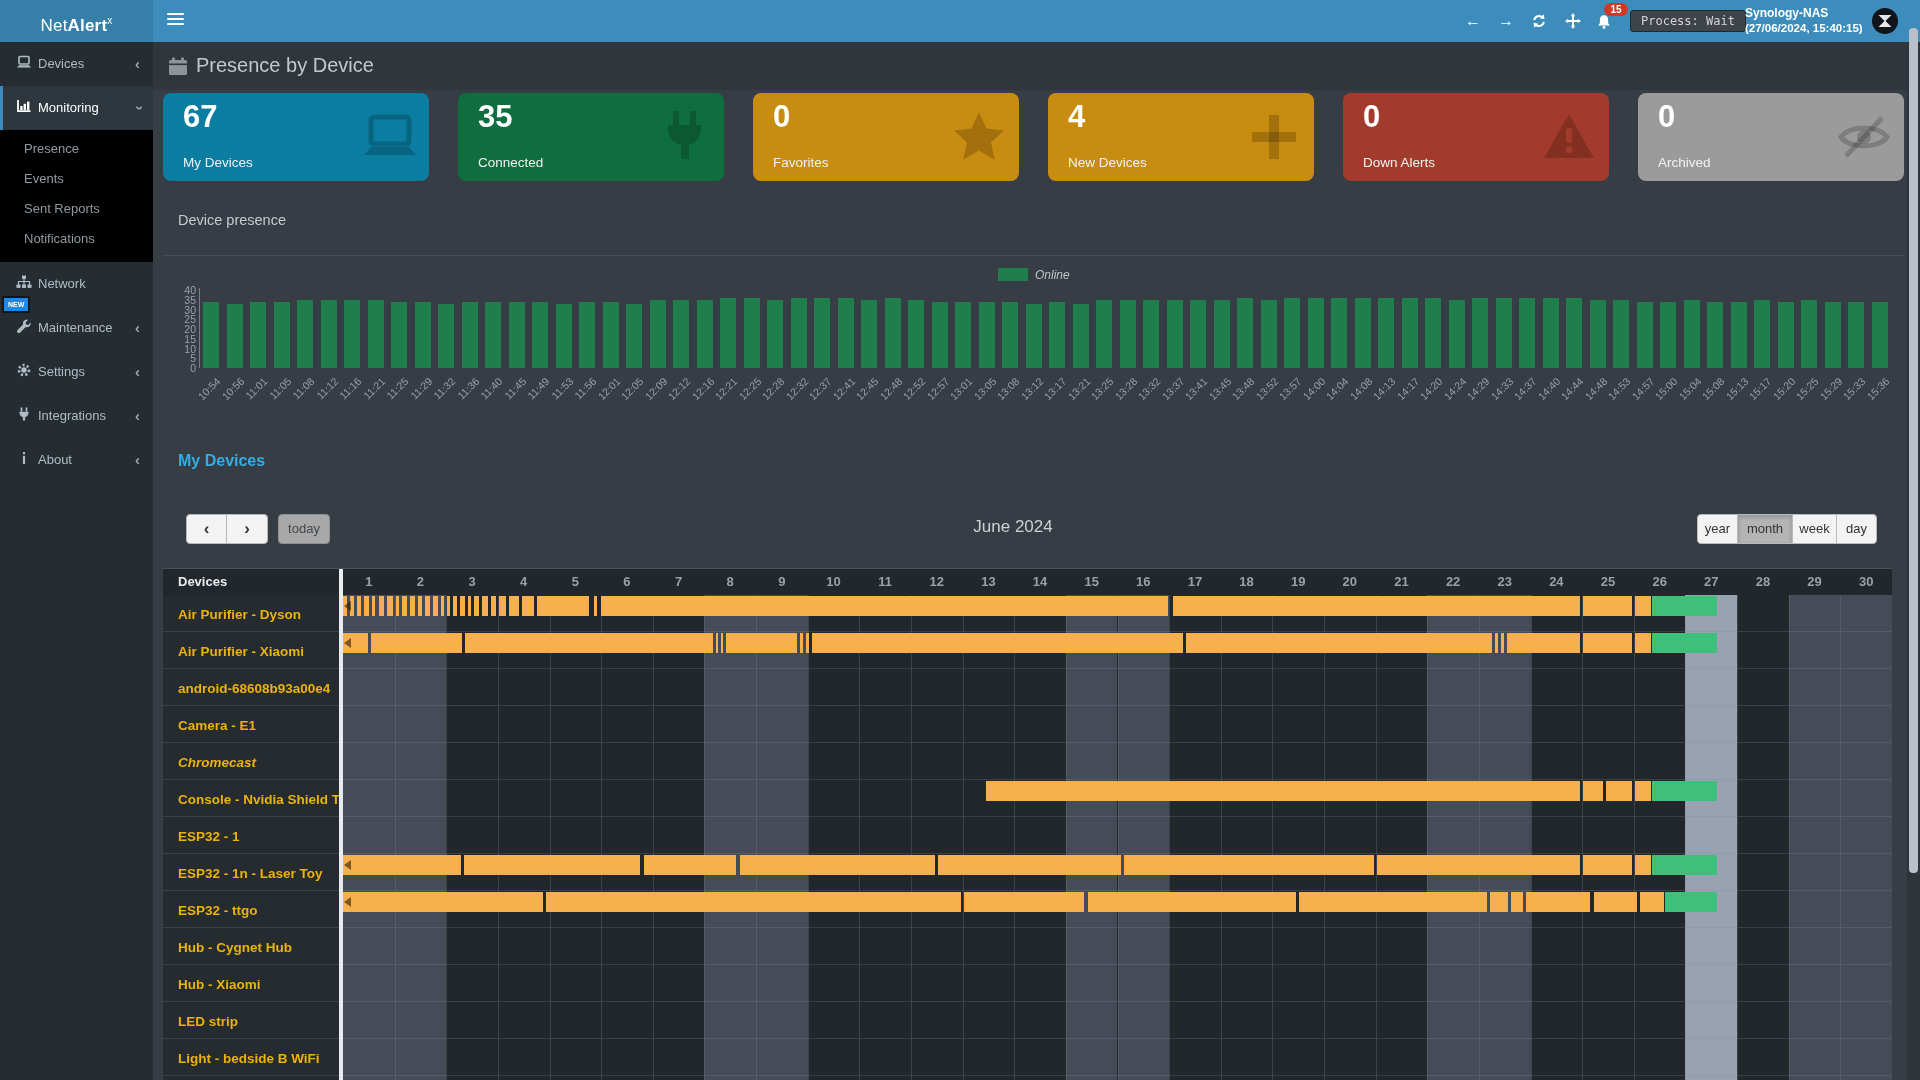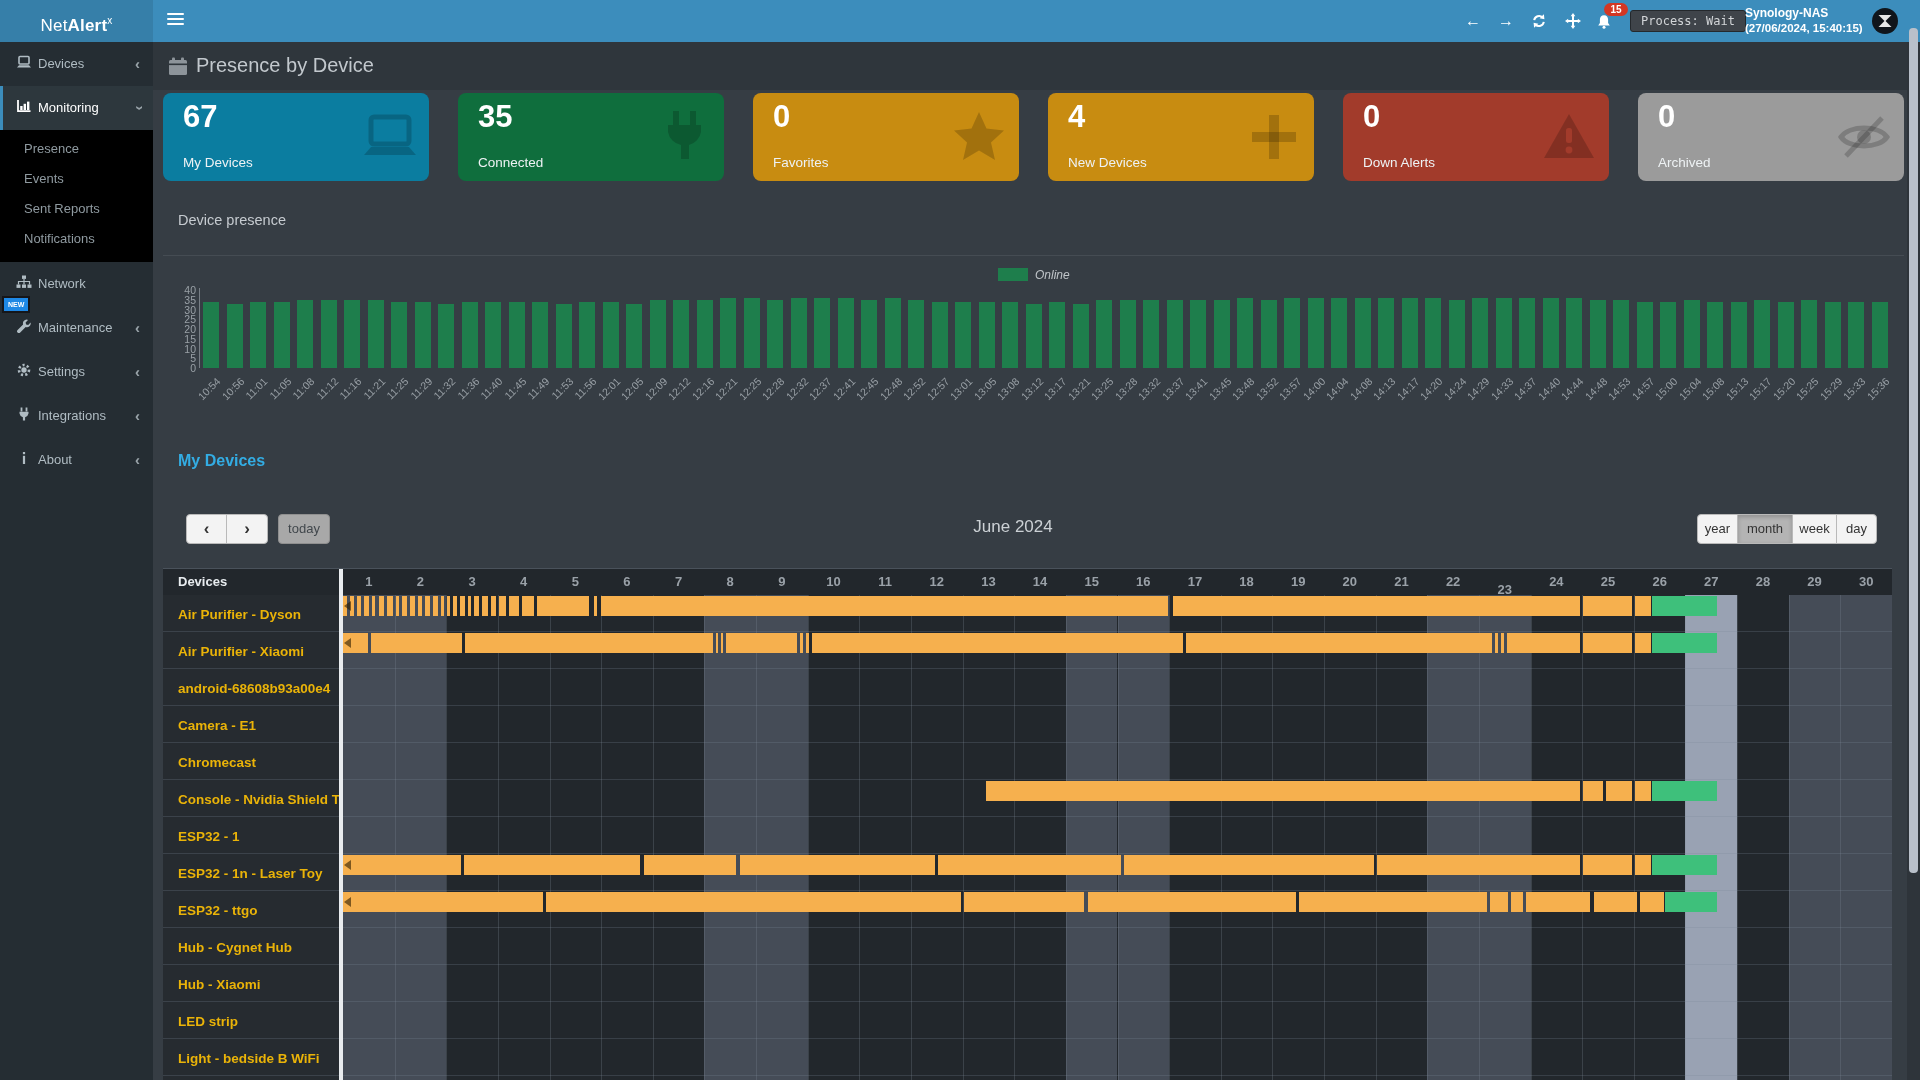--- a/index.html
+++ b/index.html
@@ -439,38 +439,38 @@
       <div class="day-head" style="left: 619.6px; width: 51.6333px;">13</div>
       <div class="day-head" style="left: 671.233px; width: 51.6333px;">14</div>
       <div class="day-head" style="left: 722.867px; width: 51.6333px;">15</div>
       <div class="day-head" style="left: 774.5px; width: 51.6333px;">16</div>
       <div class="day-head" style="left: 826.133px; width: 51.6333px;">17</div>
       <div class="day-head" style="left: 877.767px; width: 51.6333px;">18</div>
       <div class="day-head" style="left: 929.4px; width: 51.6333px;">19</div>
       <div class="day-head" style="left: 981.033px; width: 51.6333px;">20</div>
       <div class="day-head" style="left: 1032.67px; width: 51.6333px;">21</div>
       <div class="day-head" style="left: 1084.3px; width: 51.6333px;">22</div>
-      <div class="day-head" style="left: 1135.93px; width: 51.6333px; margin-top: 8px;">23</div>
+      <div class="day-head" style="left: 1135.93px; width: 51.6333px;">23</div>
       <div class="day-head" style="left: 1187.57px; width: 51.6333px;">24</div>
       <div class="day-head" style="left: 1239.2px; width: 51.6333px;">25</div>
       <div class="day-head" style="left: 1290.83px; width: 51.6333px;">26</div>
       <div class="day-head" style="left: 1342.47px; width: 51.6333px;">27</div>
       <div class="day-head" style="left: 1394.1px; width: 51.6333px;">28</div>
       <div class="day-head" style="left: 1445.73px; width: 51.6333px;">29</div>
       <div class="day-head" style="left: 1497.37px; width: 51.6333px;">30</div>
     </div>
   <div id="cal-names">
       <div class="dev-name" style="top: 0px;">Air Purifier - Dyson</div>
       <div class="dev-name" style="top: 37px;">Air Purifier - Xiaomi</div>
       <div class="hline" style="top: 36px;"></div>
       <div class="dev-name" style="top: 74px;">android-68608b93a00e4</div>
       <div class="hline" style="top: 73px;"></div>
       <div class="dev-name" style="top: 111px;">Camera - E1</div>
       <div class="hline" style="top: 110px;"></div>
-      <div class="dev-name" style="top: 148px;">Chromecast</div>
+      <div class="dev-name" style="top: 148px; font-style: italic;">Chromecast</div>
       <div class="hline" style="top: 147px;"></div>
       <div class="dev-name" style="top: 185px;">Console - Nvidia Shield T</div>
       <div class="hline" style="top: 184px;"></div>
       <div class="dev-name" style="top: 222px;">ESP32 - 1</div>
       <div class="hline" style="top: 221px;"></div>
       <div class="dev-name" style="top: 259px;">ESP32 - 1n - Laser Toy</div>
       <div class="hline" style="top: 258px;"></div>
       <div class="dev-name" style="top: 296px;">ESP32 - ttgo</div>
       <div class="hline" style="top: 295px;"></div>
       <div class="dev-name" style="top: 333px;">Hub - Cygnet Hub</div>

